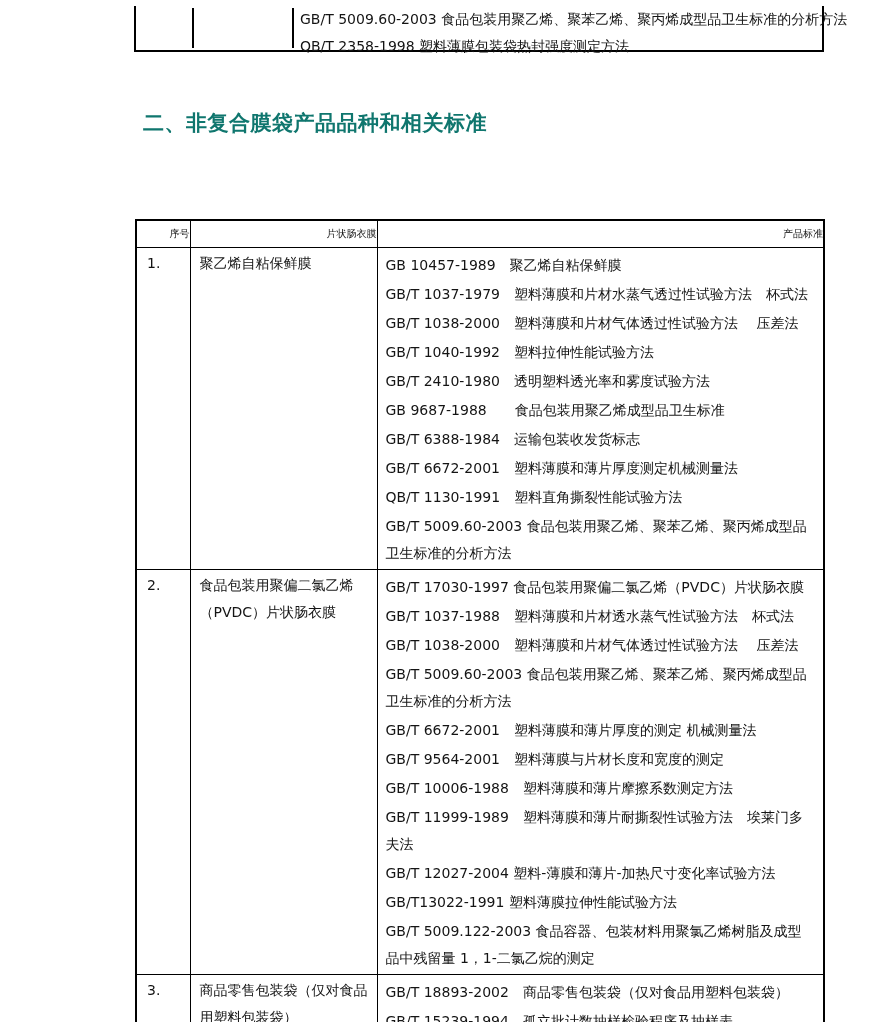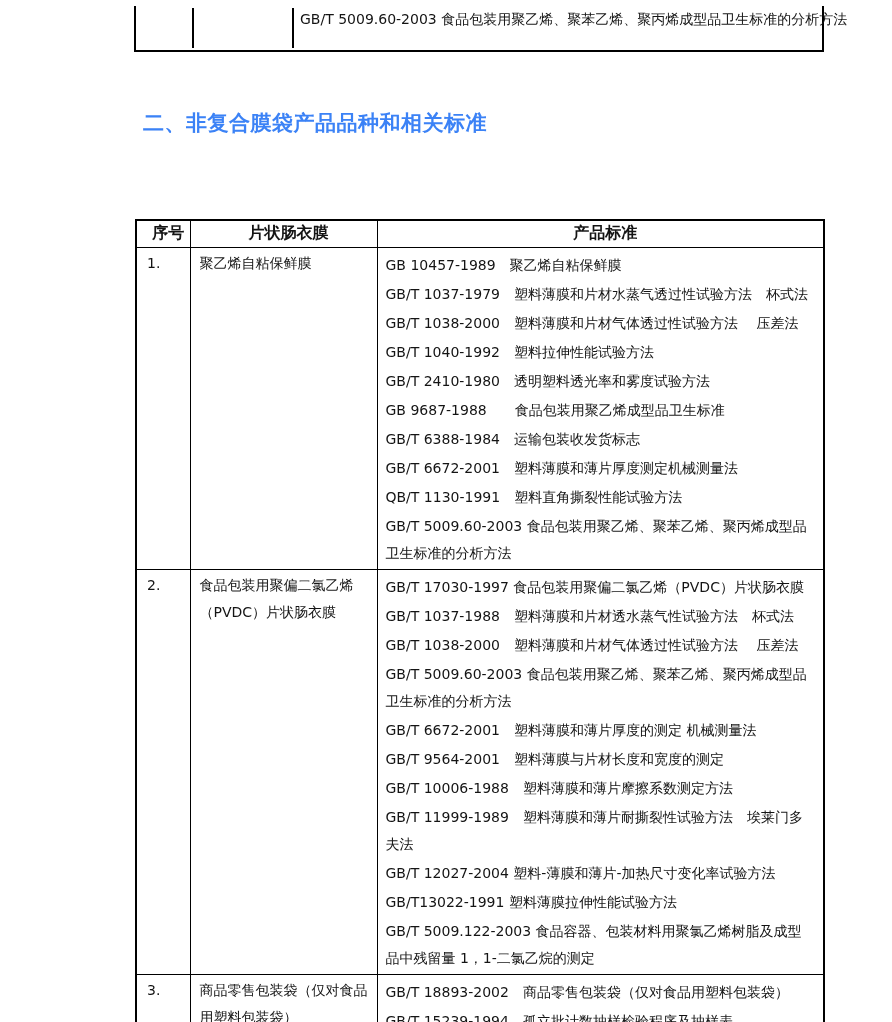--- a/index.html
+++ b/index.html
@@ -20,38 +20,38 @@
   .frag .v2 { left:154px; }
   .frag .frag-line {
     position:absolute; left:162px; font-size:14px; line-height:15px; white-space:nowrap;
   }
   .frag .l1 { top:4px; }
   .frag .l2 { top:31px; }
 
   
   .heading {
     position:absolute; left:137px; top:102px;
-    font-size:21px; line-height:30px; font-weight:bold; color:#3b82f6;
+    font-size:21px; line-height:30px; font-weight:bold; color:#0f766e;
     letter-spacing:0.5px; white-space:nowrap;
   }
 
   
   table.main {
     position:absolute; left:129px; top:213px; width:688px;
     border-collapse:collapse; table-layout:fixed;
     border:2px solid #000;
   }
   table.main th, table.main td {
     border:1.5px solid #000;
     vertical-align:top;
     font-size:14px;
   }
   table.main thead tr { height:27px; }
   table.main th {
-    font-weight:bold; font-size:16px; text-align:center; vertical-align:middle;
+    font-weight:normal; font-size:10px; text-align:right; vertical-align:middle;
     padding:0 0 0 10px;
   }
   table.main th.h-std { padding-left:10px; }
   tr.r0 { height:300px; }
   tr.r1 { height:350px; }
   tr.r2 { height:135px; }
   td.no       { padding:2px 0 0 10px; line-height:27px; }
   td.variety  { padding:2px 8px 0 9px;  line-height:27px; }
   td.standards{ padding:2px 12px 0 6px;  line-height:27px; overflow:hidden; }
   .sline { line-height:27px; }
@@ -62,20 +62,21 @@
     background:repeating-linear-gradient(90deg,#3c3c3c 0 9px,transparent 9px 15px);
   }
 </style>
 </head>
 <body>
 
 <div class="frag">
   <div class="v v1"></div>
   <div class="v v2"></div>
   <div class="frag-line l1">GB/T 5009.60-2003  食品包装用聚乙烯、聚苯乙烯、聚丙烯成型品卫生标准的分析方法</div>
+  <div class="frag-line l2">QB/T 2358-1998  塑料薄膜包装袋热封强度测定方法</div>
 </div>
 
 <h1 class="heading">二、非复合膜袋产品品种和相关标准</h1>
 
 <table class="main">
   <colgroup>
     <col style="width:54px">
       <col style="width:187px">
       <col style="width:447px">
   </colgroup>

